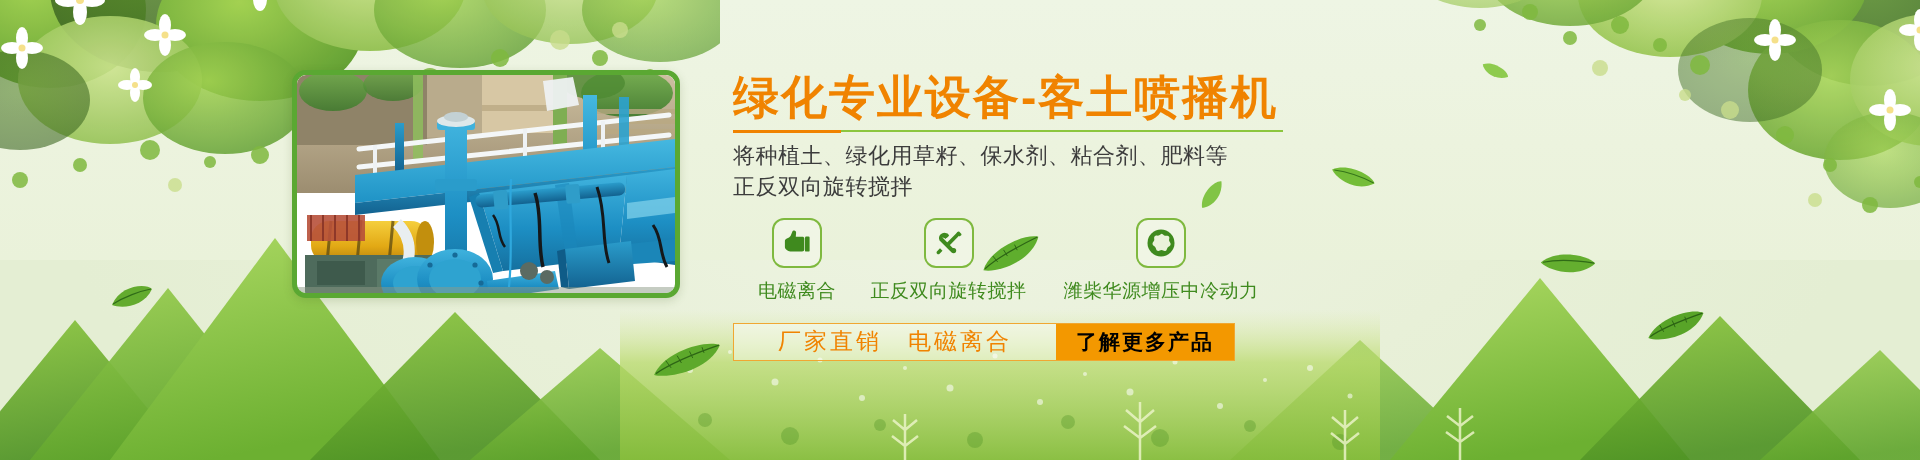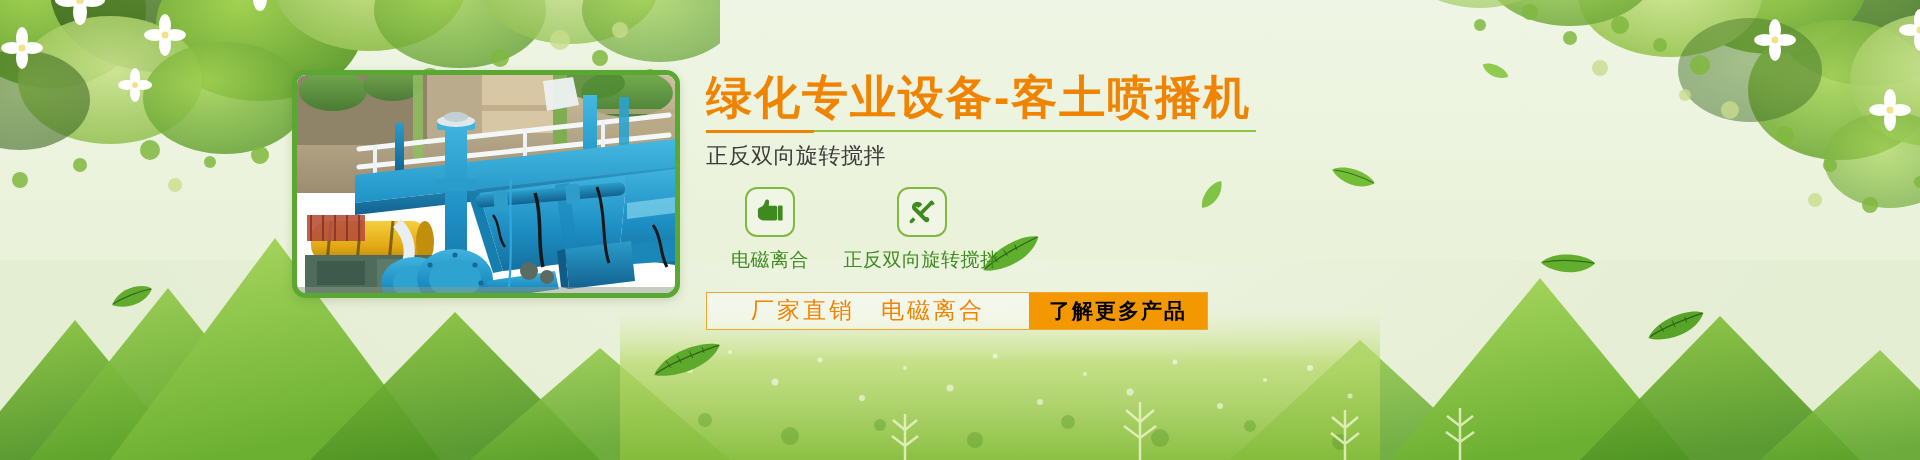--- a/index.html
+++ b/index.html
@@ -51,21 +51,21 @@
     border-radius:14px;
     background:#ffffff;
     overflow:hidden;
     box-shadow:0 3px 10px rgba(60,90,30,.18);
   }
   .photo-inner{ position:absolute; inset:0; overflow:hidden; border-radius:9px; }
 
   
   .content{
     position:absolute;
-    left:706px; top:72px;
+    left:733px; top:72px;
     width:1140px;
   }
   .headline{
     font-size:46px;
     font-weight:bold;
     color:#f08300;
     letter-spacing:2px;
     line-height:1.12;
     white-space:nowrap;
   }
@@ -605,20 +605,21 @@
 
   <div class="content">
 
     <div class="headline">绿化专业设备-客土喷播机</div>
 
     <div class="rule-wrap">
       <div class="rule-base"></div>
       <div class="rule-accent"></div>
     </div>
 
+    <div class="subline">将种植土、绿化用草籽、保水剂、粘合剂、肥料等</div>
     <div class="subline">正反双向旋转搅拌</div>
 
     <div class="features">
 
       <div class="feature">
         <div class="feature-icon">
           <svg width="32" height="32" viewBox="0 0 32 32">
             <path d="M12.5 3.5c1.6-.4 2.7.6 2.6 2.2l-.3 4.1 6.4-.1c1.3 0 2.1.6 2.1 1.7v11.2c0 1.2-.9 2-2.2 2H11c-2.3 0-3.8-.6-5.2-1.7l-.9-.7c-.7-.5-1-1.1-1-1.9v-6.2c0-1.1.5-1.8 1.5-2.3l2.6-1.3c.9-.5 1.4-1 1.8-1.9l1.4-3.6c.2-.8.6-1.3 1.3-1.5z" fill="#3f8a1e"></path>
             <rect x="24" y="9.6" width="4.6" height="15" rx="1.2" fill="#3f8a1e"></rect>
           </svg>
@@ -633,20 +634,29 @@
             <path d="M13.9 5.9 10.1 9.7l2.3 2.3 3.8-3.8z" fill="#3f8a1e"></path>
             <path d="M24.4 5.2 11.9 17.8l2.6 2.6L27 7.8z" fill="#3f8a1e"></path>
             <path d="M25.6 4 28 6.4c.7.7.6 1.6-.2 2.2l-1.1.8-3.2-3.2.9-1.1c.5-.7 1.5-.8 2.2-.1z" fill="#3f8a1e"></path>
             <circle cx="20.6" cy="23.6" r="2.6" fill="#3f8a1e"></circle>
             <path d="M9.5 23.8 6.6 26.7c-.7.7-1.8.7-2.5 0-.7-.7-.7-1.8 0-2.5l2.9-2.9z" fill="#3f8a1e"></path>
           </svg>
         </div>
         <div class="feature-label">正反双向旋转搅拌</div>
       </div>
 
+      <div class="feature">
+        <div class="feature-icon">
+          <svg width="34" height="34" viewBox="0 0 34 34">
+            <circle cx="17" cy="17" r="13.5" fill="#3f8a1e"></circle>
+            <path d="M17 7.8c1.9 0 2.3 1.5 3.9 1.9 1.6.4 2.9-.7 4 .7 1.1 1.4-.1 2.5.2 4.1.3 1.6 1.8 2.2 1.5 3.9-.3 1.7-1.9 1.7-2.9 3-1 1.3-.7 2.9-2.3 3.5-1.6.6-2.3-.8-3.9-.8s-2.4 1.4-4 .7c-1.6-.7-1.2-2.3-2.2-3.6-1-1.3-2.6-1.4-2.8-3.1-.2-1.7 1.3-2.2 1.7-3.8.4-1.6-.7-2.8.5-4.1 1.2-1.3 2.4-.2 4-.6 1.6-.4 1.9-1.8 3.3-1.8z" fill="#eaf2da"></path>
+          </svg>
+        </div>
+        <div class="feature-label">潍柴华源增压中冷动力</div>
+      </div>
 
     </div>
 
     <div class="cta-row">
       <div class="cta-slogan">
         <span>厂家直销</span>
         <span>电磁离合</span>
       </div>
       <div class="cta-button">了解更多产品</div>
     </div>

